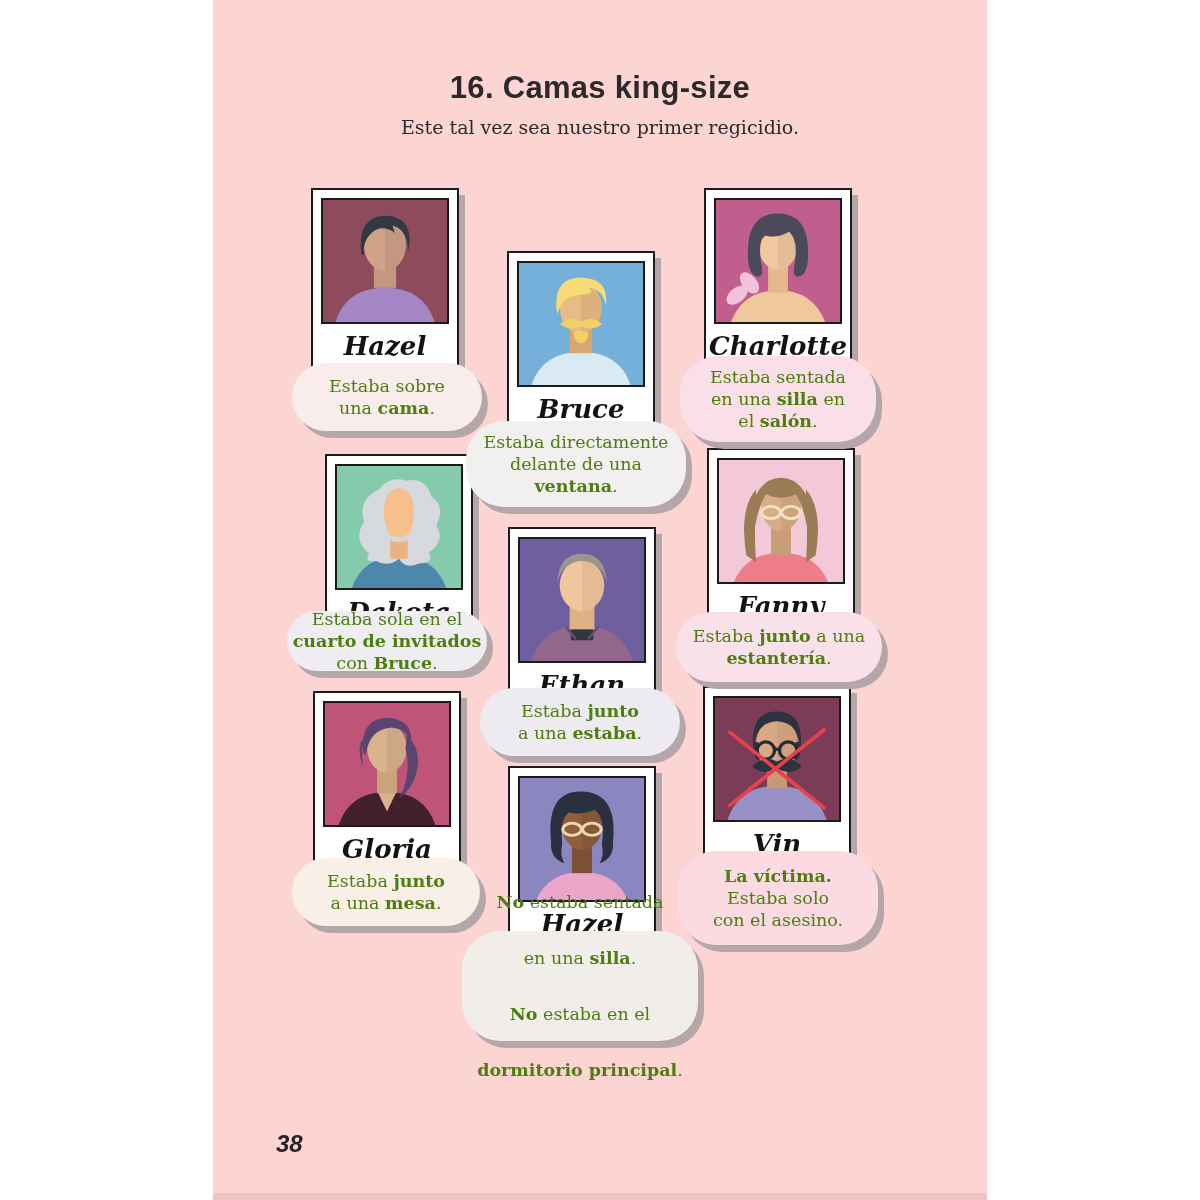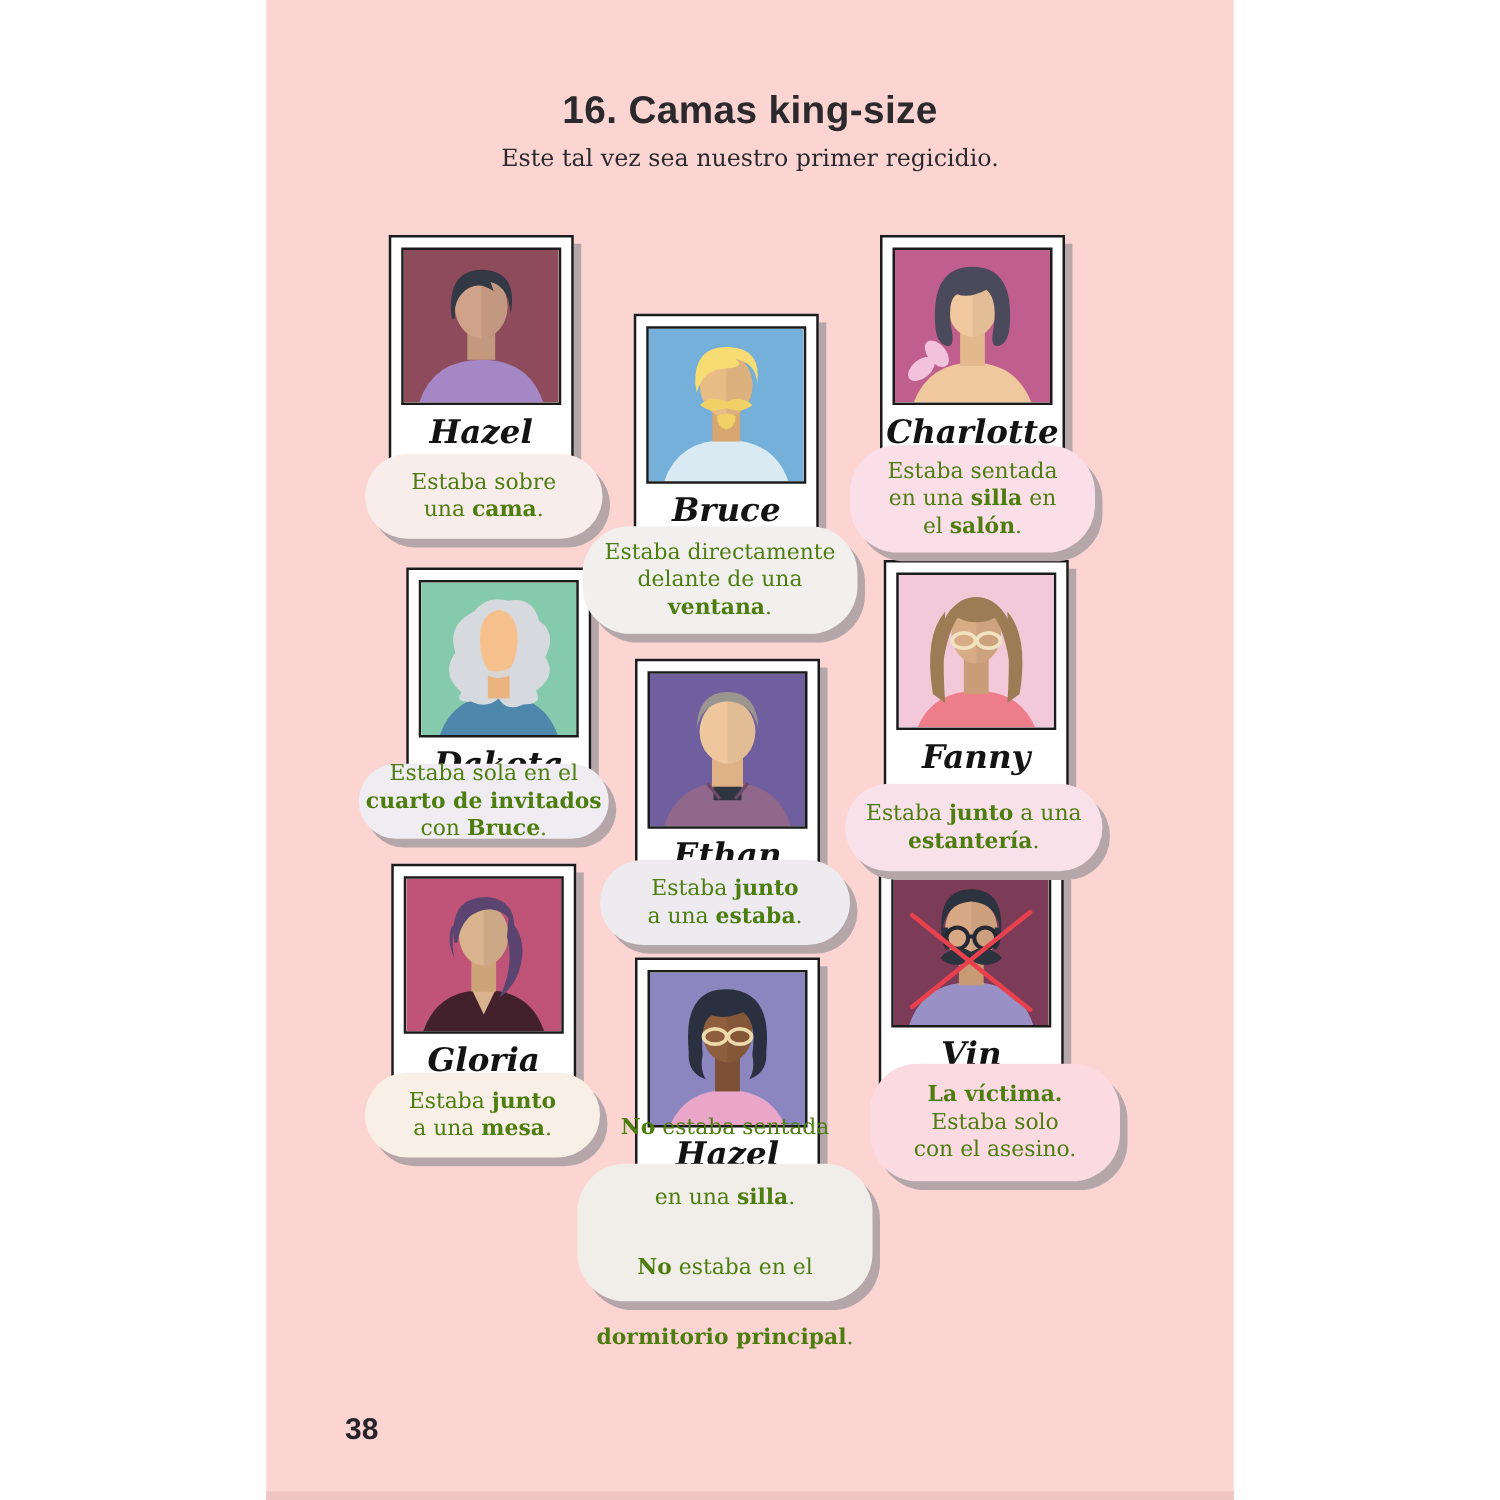--- a/index.html
+++ b/index.html
@@ -14,21 +14,21 @@
     position:absolute; left:213px; top:70px; width:774px; text-align:center;
     font-family:"Liberation Sans", sans-serif; font-weight:bold; font-size:31px;
     color:#2b292c; letter-spacing:.3px;
   }
   .subtitle {
     position:absolute; left:213px; top:116px; width:774px; text-align:center;
     font-family:"DejaVu Serif", serif; font-size:19px; color:#2b292c;
   }
   .page-number {
     position:absolute; left:276px; top:1130px;
-    font-family:"Liberation Sans", sans-serif; font-weight:bold; font-size:24px; color:#26242a;
+    font-family:"Liberation Sans", sans-serif; font-weight:bold; font-size:24px; color:#26242a;font-style:italic;
   }
 
   .polaroid {
     position:absolute; width:148px; box-sizing:border-box;
     background:#ffffff; border:2px solid #1b1b1b; padding:8px 8px 0 8px;
     box-shadow:6px 7px 0 #b4a6a9;
   }
   .photo {
     width:128px; height:126px; border:2px solid #1b1b1b; box-sizing:border-box;
     overflow:hidden;
@@ -239,36 +239,36 @@
       <div class="clue-line"><span>en una </span><span class="b">silla</span><span> en</span></div>
       <div class="clue-line"><span>el </span><span class="b">salón</span><span>.</span></div>
     </div>
 
   <div class="bubble" style="left:287px; top:611px; width:200px; height:60px; background:#efedf2;">
       <div class="clue-line"><span>Estaba sola en el</span></div>
       <div class="clue-line"><span class="b">cuarto de invitados</span></div>
       <div class="clue-line"><span>con </span><span class="b">Bruce</span><span>.</span></div>
     </div>
 
-  <div class="bubble" style="left:676px; top:612px; width:206px; height:70px; background:#f9e1ea;margin-top:15px;">
+  <div class="bubble" style="left:676px; top:612px; width:206px; height:70px; background:#f9e1ea;">
       <div class="clue-line"><span>Estaba </span><span class="b">junto</span><span> a una</span></div>
       <div class="clue-line"><span class="b">estantería</span><span>.</span></div>
     </div>
 
   <div class="bubble" style="left:480px; top:688px; width:200px; height:68px; background:#edebf0;">
       <div class="clue-line"><span>Estaba </span><span class="b">junto</span></div>
       <div class="clue-line"><span>a una </span><span class="b">estaba</span><span>.</span></div>
     </div>
 
   <div class="bubble" style="left:292px; top:858px; width:188px; height:68px; background:#f8efe7;">
       <div class="clue-line"><span>Estaba </span><span class="b">junto</span></div>
       <div class="clue-line"><span>a una </span><span class="b">mesa</span><span>.</span></div>
     </div>
 
-  <div class="bubble" style="left:696px; top:851px; width:200px; height:94px; background:#fbdae2;">
+  <div class="bubble" style="left:678px; top:851px; width:200px; height:94px; background:#fbdae2;">
       <div class="clue-line"><span class="b">La víctima.</span></div>
       <div class="clue-line"><span>Estaba solo</span></div>
       <div class="clue-line"><span>con el asesino.</span></div>
     </div>
 
   <div class="bubble" style="left:462px; top:931px; width:236px; height:110px; background:#f1eeea;gap:34px;">
       <div class="clue-line"><span class="b">No</span><span> estaba sentada</span></div>
       <div class="clue-line"><span>en una </span><span class="b">silla</span><span>.</span></div>
       <div class="clue-line"><span class="b">No</span><span> estaba en el</span></div>
       <div class="clue-line"><span class="b">dormitorio principal</span><span>.</span></div>

